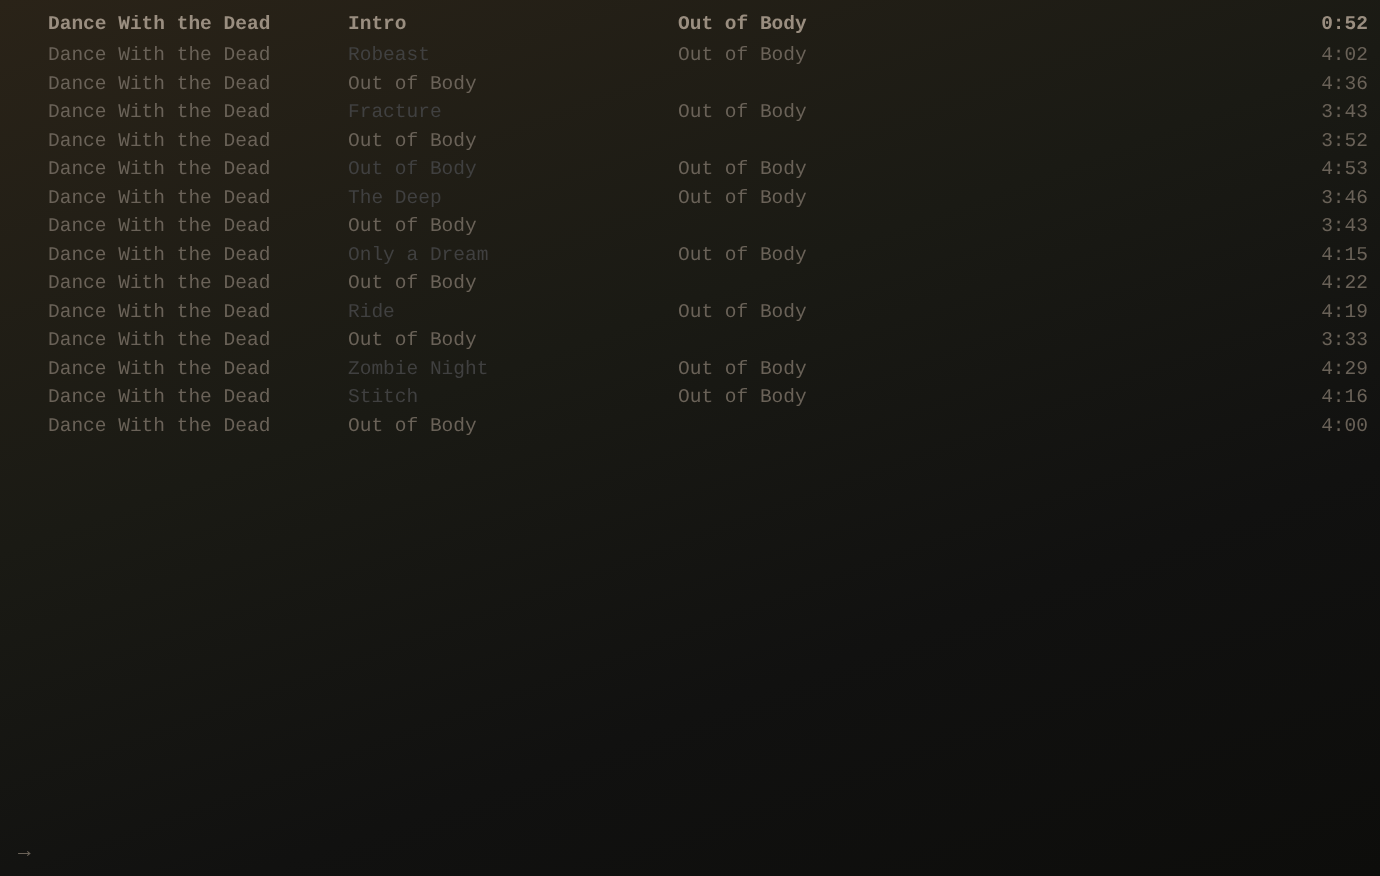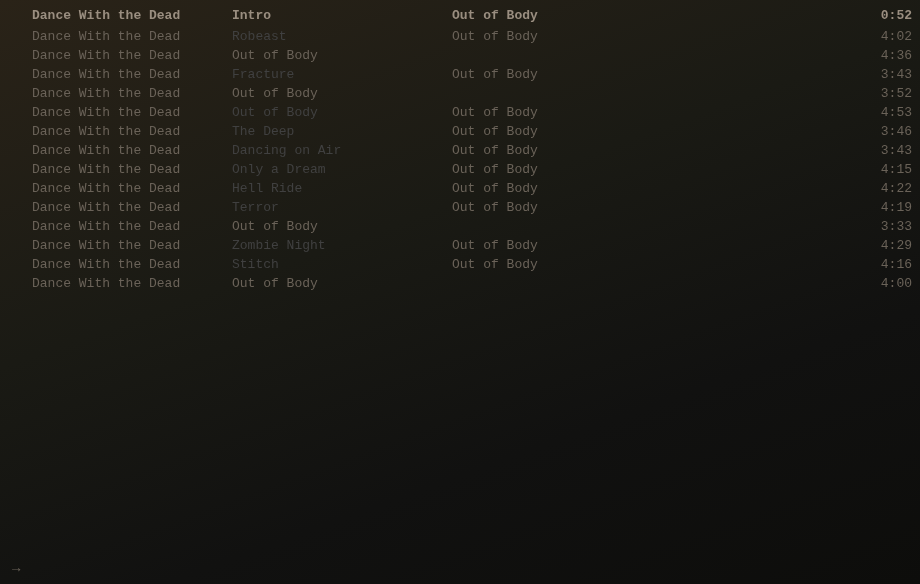--- a/index.html
+++ b/index.html
@@ -124,39 +124,37 @@
       <div class="col-duration">4:53</div>
     </div>
     <div class="track-row">
       <div class="col-artist">Dance With the Dead</div>
       <div class="col-title">The Deep</div>
       <div class="col-album">Out of Body</div>
       <div class="col-duration">3:46</div>
     </div>
     <div class="track-row">
       <div class="col-artist">Dance With the Dead</div>
-      <div class="col-title">Dancing on Air</div>
       <div class="col-album">Out of Body</div>
       <div class="col-duration">3:43</div>
     </div>
     <div class="track-row">
       <div class="col-artist">Dance With the Dead</div>
       <div class="col-title">Only a Dream</div>
       <div class="col-album">Out of Body</div>
       <div class="col-duration">4:15</div>
     </div>
     <div class="track-row">
       <div class="col-artist">Dance With the Dead</div>
-      <div class="col-title">Hell Ride</div>
       <div class="col-album">Out of Body</div>
       <div class="col-duration">4:22</div>
     </div>
     <div class="track-row">
       <div class="col-artist">Dance With the Dead</div>
-      <div class="col-title">Terror</div>
+      <div class="col-title">Ride</div>
       <div class="col-album">Out of Body</div>
       <div class="col-duration">4:19</div>
     </div>
     <div class="track-row">
       <div class="col-artist">Dance With the Dead</div>
       <div class="col-album">Out of Body</div>
       <div class="col-duration">3:33</div>
     </div>
     <div class="track-row">
       <div class="col-artist">Dance With the Dead</div>

